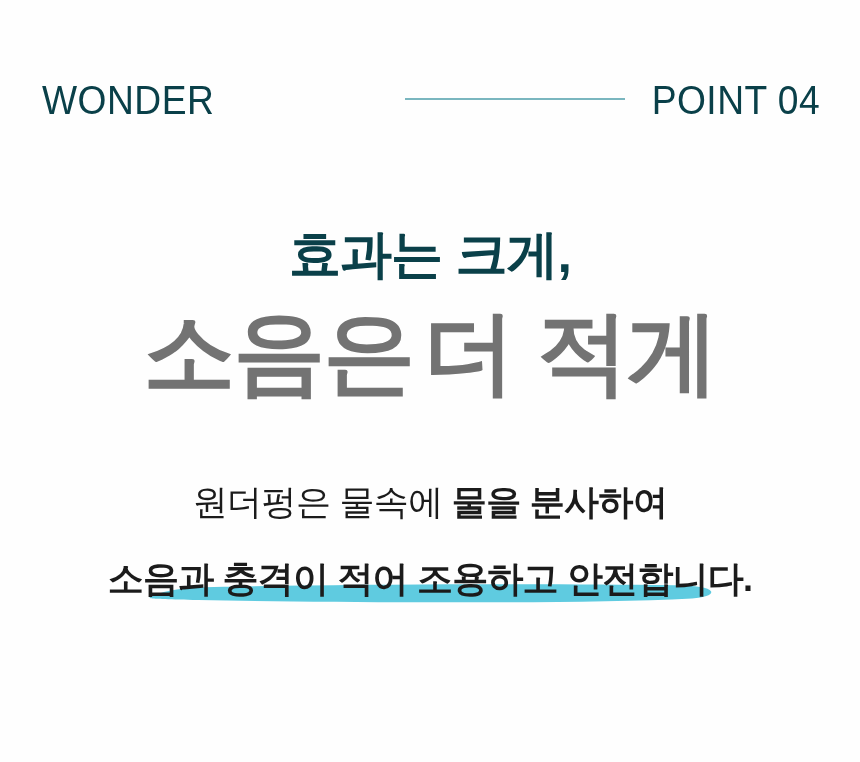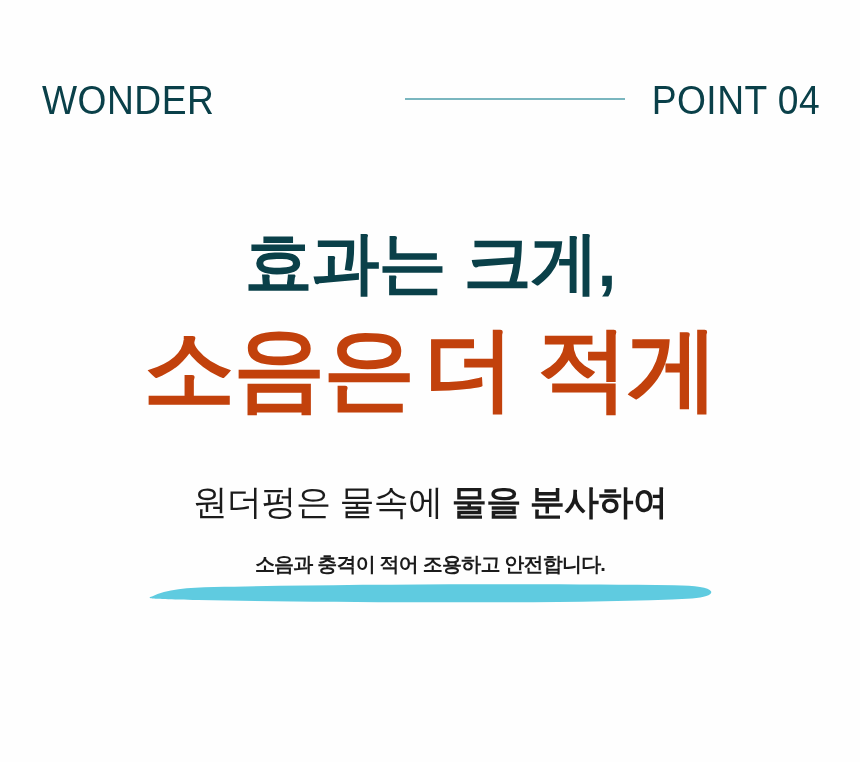--- a/index.html
+++ b/index.html
@@ -77,33 +77,33 @@
   .headline {
     position: absolute;
     top: 228px;
     left: 0;
     width: 860px;
     text-align: center;
   }
 
   .headline-line-1 {
     font-family: "Liberation Sans", "DejaVu Sans", sans-serif;
-    font-size: 68px;
+    font-size: 52px;
     font-weight: 700;
     color: #0a4049;
     line-height: 1.0;
     letter-spacing: -1px;
     white-space: nowrap;
   }
 
   .headline-line-2 {
     font-family: "Liberation Sans", "DejaVu Sans", sans-serif;
     font-size: 92px;
     font-weight: 700;
-    color: #c2410c;
+    color: #737373;
     line-height: 1.0;
     letter-spacing: -2px;
     margin-top: 26px;
     white-space: nowrap;
   }
 
   .headline-line-2 .seg-a { margin-right: 10px; }
 
   
   .subcopy {
@@ -129,26 +129,27 @@
   .sub-line-2-wrap {
     position: relative;
     display: inline-block;
     margin-top: 35px;
   }
 
   .sub-line-2 {
     position: relative;
     z-index: 2;
     font-family: "Liberation Sans", "DejaVu Sans", sans-serif;
-    font-size: 20px;
+    font-size: 36px;
     font-weight: 700;
     color: #1b1b1b;
     line-height: 1.0;
     letter-spacing: -0.8px;
     white-space: nowrap;
+    margin-top: 7px;
   }
 
   
   .brush-highlight {
     position: absolute;
     left: 148px;
     top: 583px;
     width: 566px;
     height: 20px;
     z-index: 1;

